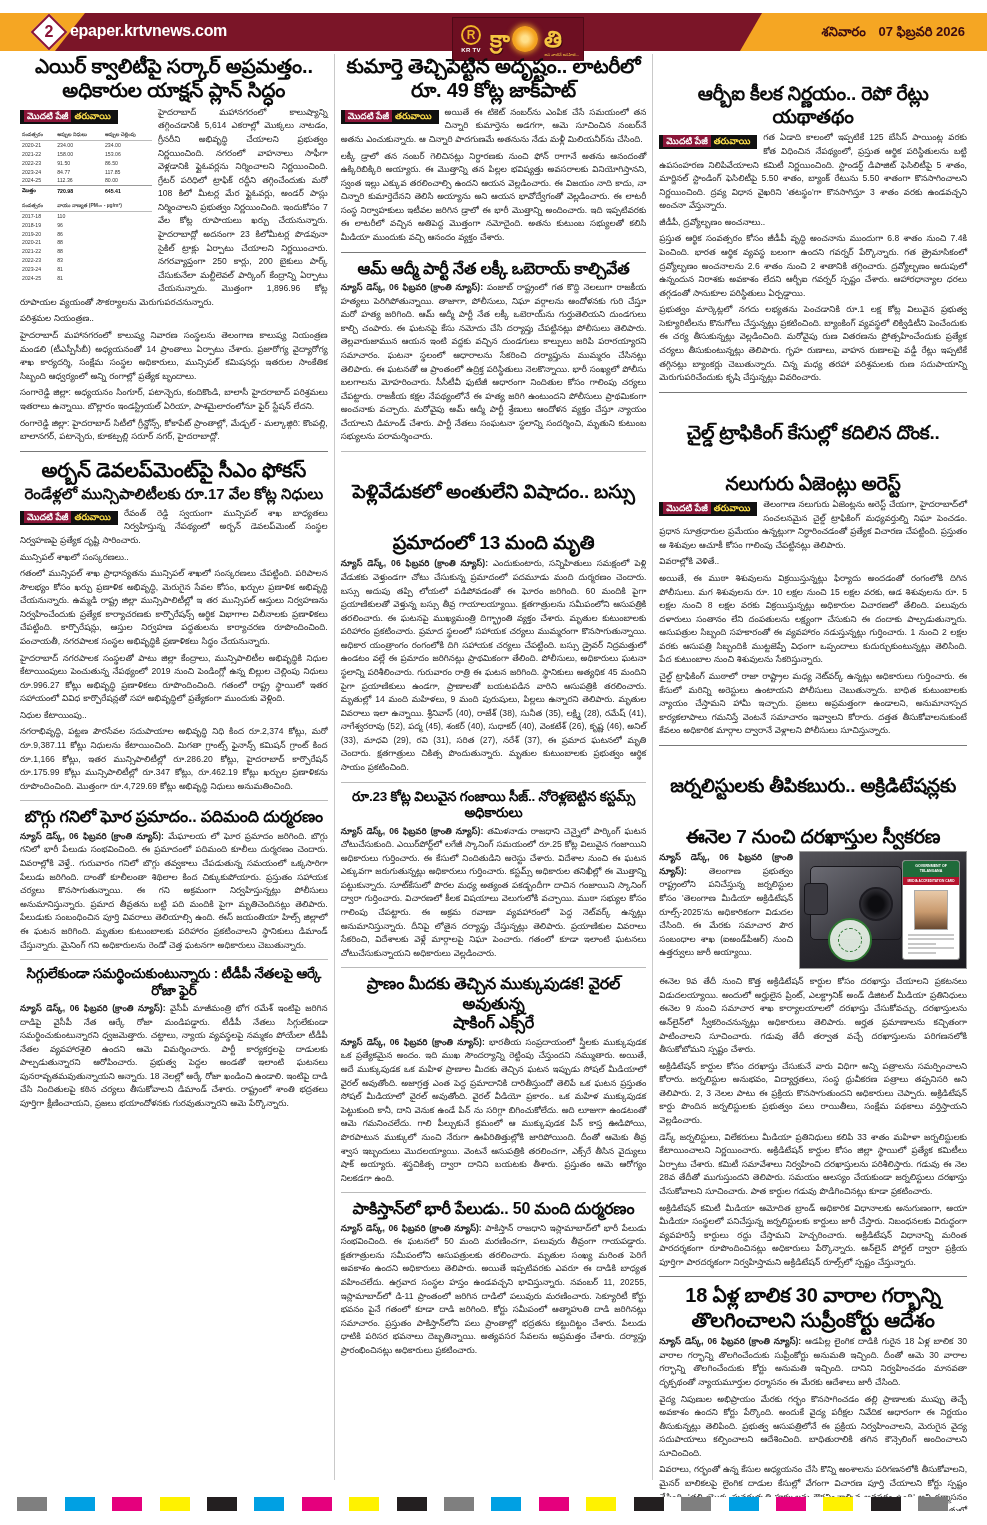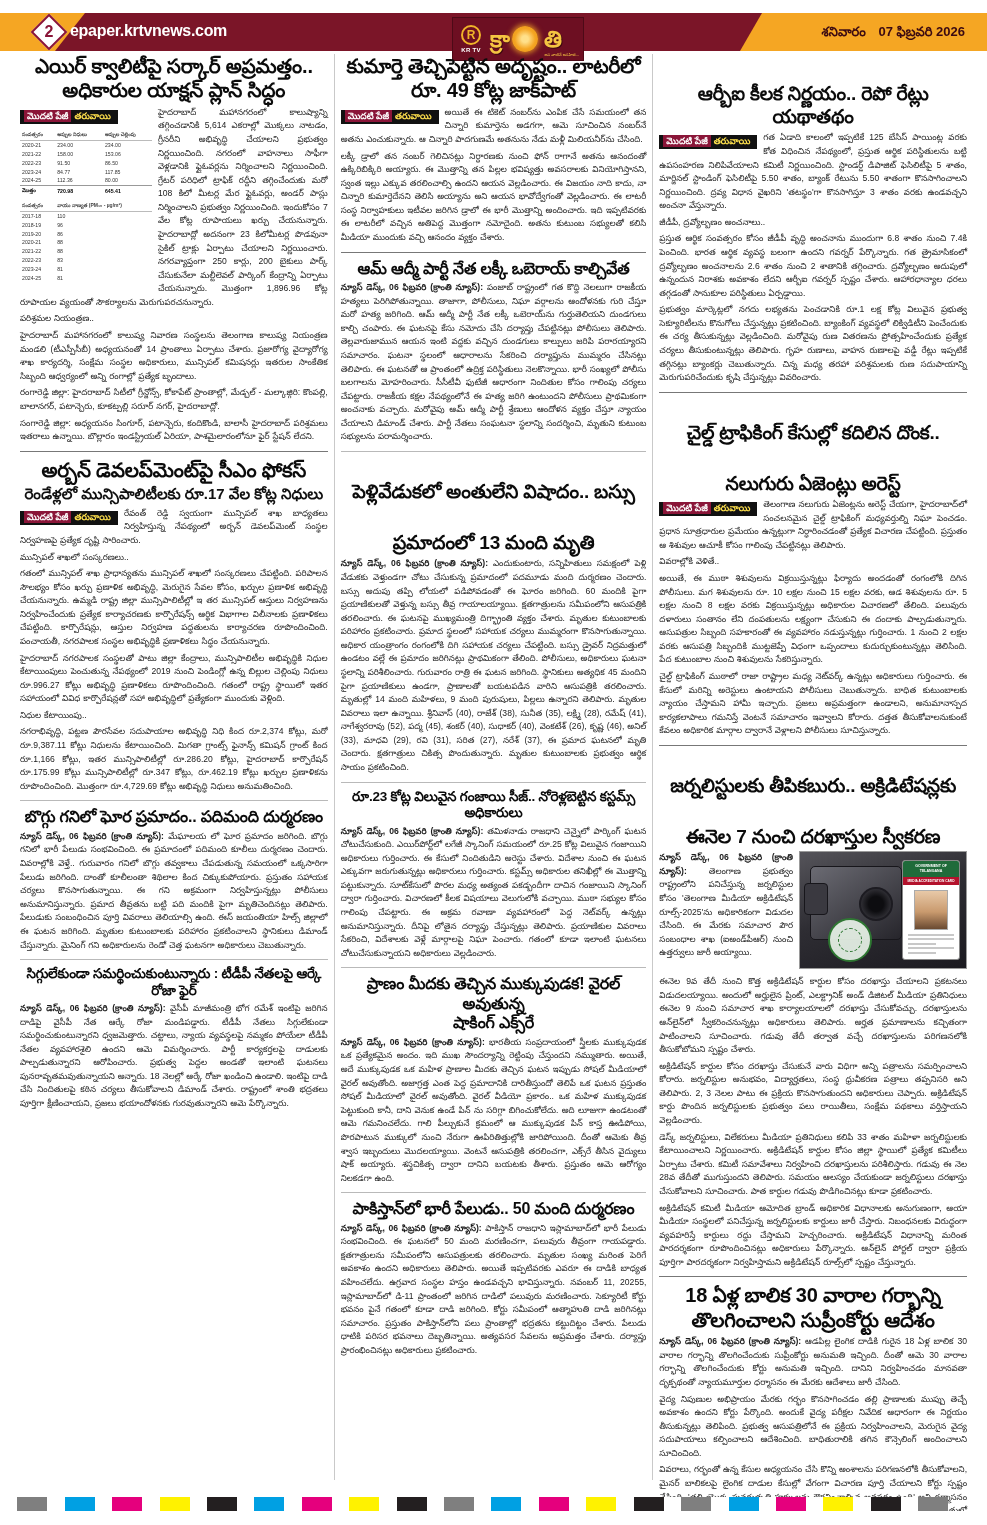--- a/index.html
+++ b/index.html
@@ -328,22 +328,22 @@
                     <td>81</td>
                   </tr>
             </tbody>
           </table>
         </div>
 
         <div class="body-txt">హైదరాబాద్ మహానగరంలో కాలుష్యాన్ని తగ్గించడానికి 5,614 ఎకరాల్లో మొక్కలు నాటడం, గ్రీనరీని అభివృద్ధి చేయాలని ప్రభుత్వం నిర్ణయించింది. నగరంలో వాహనాలు సాఫీగా వెళ్లడానికి ఫ్లైఓవర్లను నిర్మించాలని నిర్ణయించింది. గ్రేటర్ పరిధిలో ట్రాఫిక్ రద్దీని తగ్గించేందుకు మరో 108 కిలో మీటర్ల మేర ఫ్లైఓవర్లు, అండర్ పాస్లు నిర్మించాలని ప్రభుత్వం నిర్ణయించింది. ఇందుకోసం 7 వేల కోట్ల రూపాయలు ఖర్చు చేయనున్నారు. హైదరాబాద్లో అదనంగా 23 కిలోమీటర్ల పొడవునా సైకిల్ ట్రాక్లు ఏర్పాటు చేయాలని నిర్ణయించారు. నగరవ్యాప్తంగా 250 కార్లు, 200 బైకులు పార్క్ చేసుకునేలా మల్టీలెవల్ పార్కింగ్ కేంద్రాన్ని ఏర్పాటు చేయనున్నారు. మొత్తంగా 1,896.96 కోట్ల రూపాయల వ్యయంతో సౌకర్యాలను మెరుగుపరచనున్నారు.</div>
         <div class="body-txt">పరిశ్రమల నియంత్రణ..</div>
       </div>
       <div class="body-txt">హైదరాబాద్ మహానగరంలో కాలుష్య నివారణ సంస్థలను తెలంగాణ కాలుష్య నియంత్రణ మండలి (టీఎస్పీసీబీ) అధ్యయనంతో 14 ప్రాంతాలు ఏర్పాటు చేశారు. ప్రజారోగ్య వైద్యారోగ్య శాఖ కార్యదర్శి, సంక్షేమ సంస్థల అధికారులు, మున్సిపల్ కమిషనర్లు ఇతరుల సాంకేతిక సిబ్బంది ఆధ్వర్యంలో అన్ని రంగాల్లో ప్రత్యేక బృందాలు.</div>
+      <div class="body-txt">సంగారెడ్డి జిల్లా: అధ్యయనం సింగూర్, పటాన్చెరు, కందికొండి, బాలాసీ హైదరాబాద్ పరిశ్రమలు ఇతరాలు ఉన్నాయి. బొల్లారం ఇండస్ట్రియల్ ఏరియా, పాశమైలారంలోనూ ఫైర్ స్టేషన్ లేదని.</div>
       <div class="body-txt">రంగారెడ్డి జిల్లా: హైదరాబాద్ సిటీలో గ్రీన్జోన్స్, కోకాపేట్ ప్రాంతాల్లో, మేడ్చల్ - మల్కాజ్గిరి: కొంపల్లి, బాలానగర్, పటాన్చెరు, కూకట్పల్లి సరూర్ నగర్, హైదరాబాద్లో.</div>
-      <div class="body-txt">సంగారెడ్డి జిల్లా: అధ్యయనం సింగూర్, పటాన్చెరు, కందికొండి, బాలాసీ హైదరాబాద్ పరిశ్రమలు ఇతరాలు ఉన్నాయి. బొల్లారం ఇండస్ట్రియల్ ఏరియా, పాశమైలారంలోనూ ఫైర్ స్టేషన్ లేదని.</div>
     </div>
 
     <div class="rule thick"></div>
 
     <div class="article">
       <div class="hl xl">అర్బన్ డెవలప్‌మెంట్‌పై సీఎం ఫోకస్</div>
       <div class="subhl">రెండేళ్లలో మున్సిపాలిటీలకు రూ.17 వేల కోట్ల నిధులు</div>
       <div class="clearfix">
         <div class="floatbox">
           <div class="contd">

